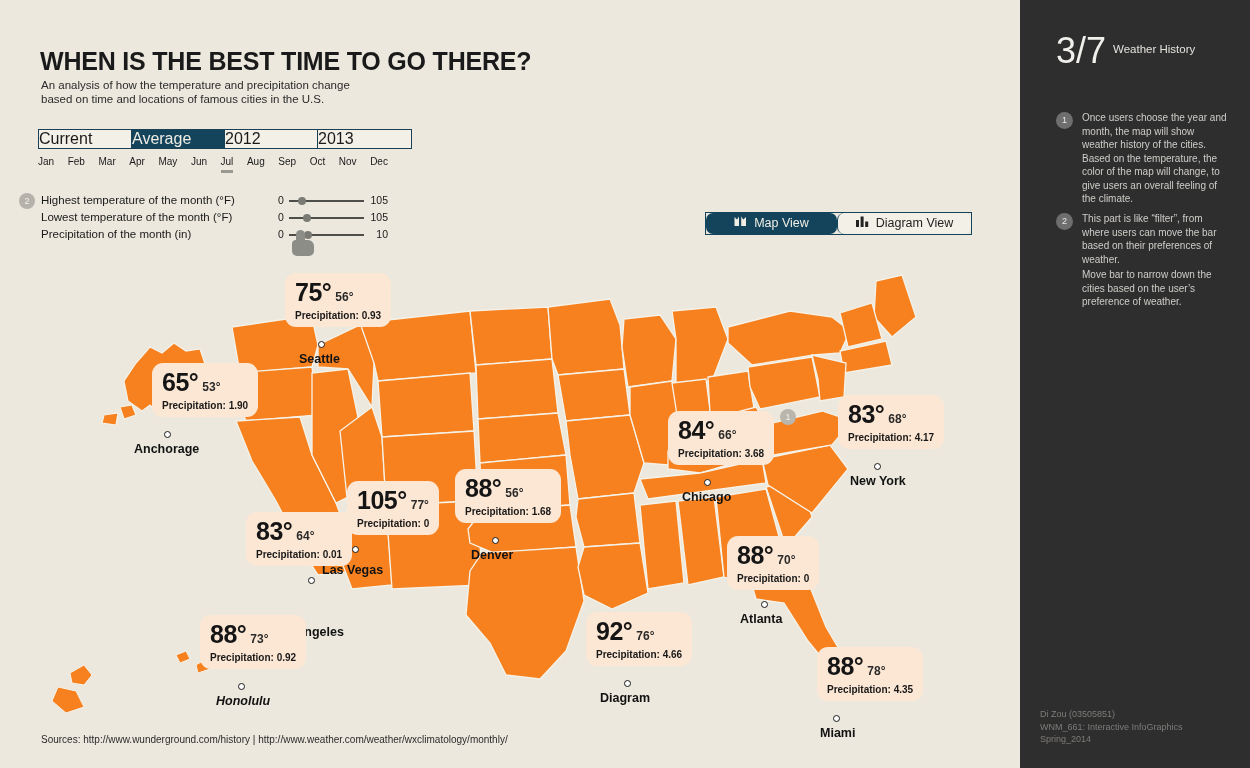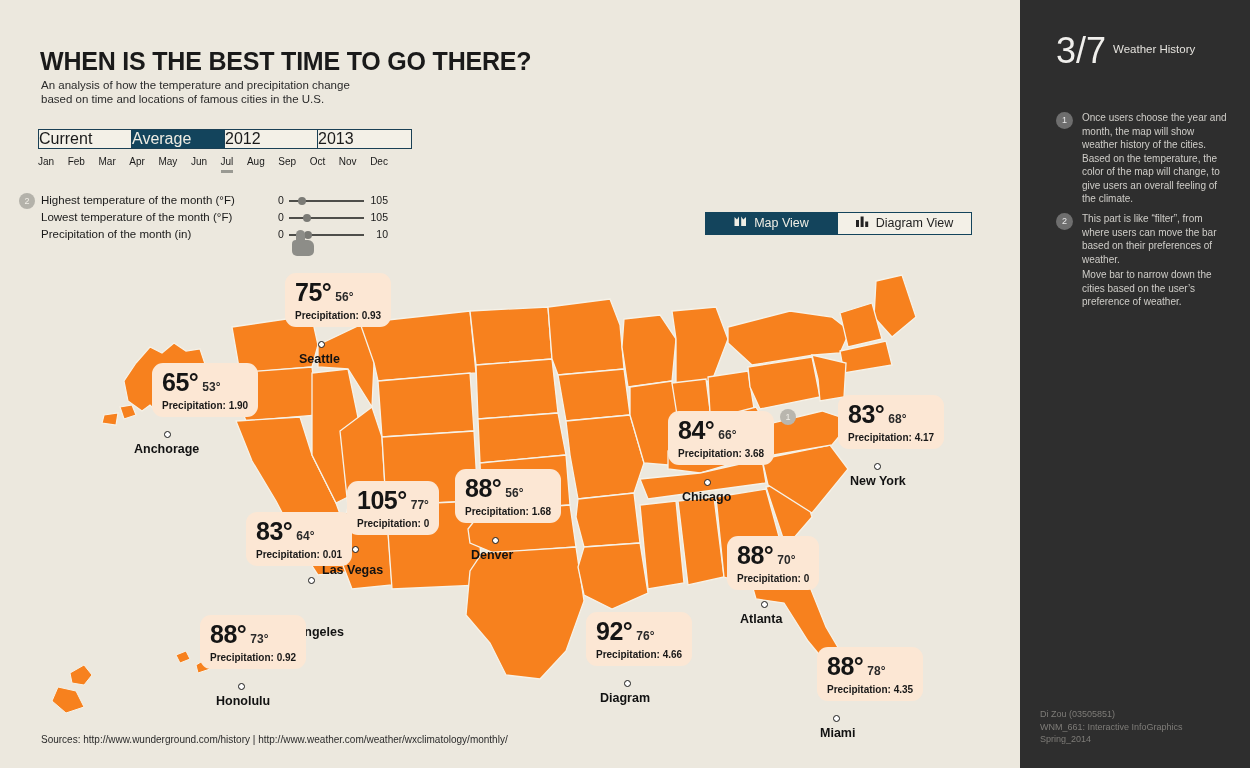--- a/index.html
+++ b/index.html
@@ -107,20 +107,21 @@
 
   
   #view-toggle {
     position:absolute; left:705px; top:212px;
     display:flex; height:23px; border:1px solid #13445C;
   }
   .view-btn {
     height:21px; line-height:21px; padding:0 16px;
     font-size:12.5px; display:flex; align-items:center; gap:7px;
     cursor:pointer;
+    border-radius:7px;
   }
   #view-map { background:#13445C; color:#EFEDE4; width:131px; justify-content:center;}
   #view-diagram { background:#F3F0E7; color:#232323; width:134px; justify-content:center;
                   border-left:1px solid #13445C; }
   .ico { display:inline-block; }
 
   
   #map-wrap { position:absolute; left:0; top:255px; width:892px; height:480px; }
   #map-svg { position:absolute; left:0; top:0; }
 
@@ -431,21 +432,21 @@
     </div>
 
     <div class="city" style="left:200px; top:360px;">
       <div class="card">
         <div class="temps">
           <span class="hi">88°</span><span class="lo">73°</span>
         </div>
         <div class="precip">Precipitation: 0.92</div>
       </div>
       <span class="dot" style="left:38px; top:68px;"></span>
-      <span class="cname" style="left:16px; top:79px;">Honolulu</span>
+      <span class="cname" style="left:16px; top:79px;font-style:italic;">Honolulu</span>
     </div>
 
     <div class="step-badge" id="badge-map-1" style="left:780px; top:154px;">1</div>
   </div>
 
   <div id="sources">Sources: http://www.wunderground.com/history  |  http://www.weather.com/weather/wxclimatology/monthly/</div>
 </div>
 
 <div id="side">
   <div id="side-head">

